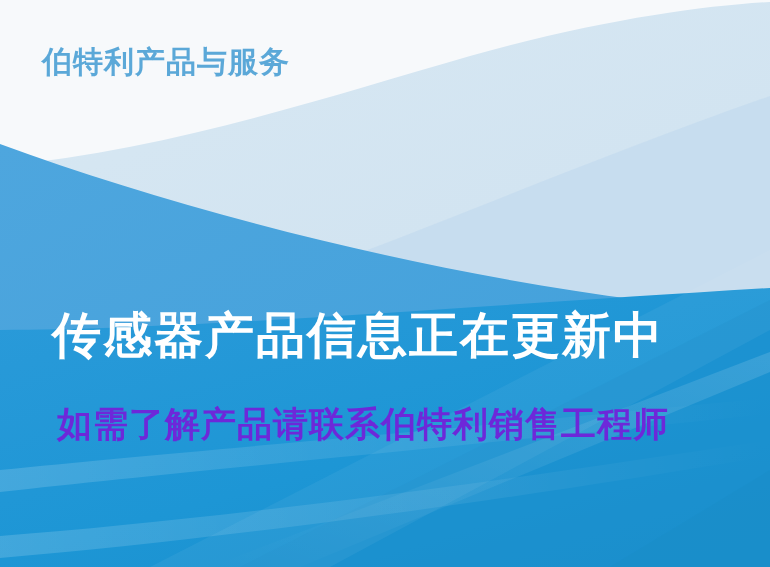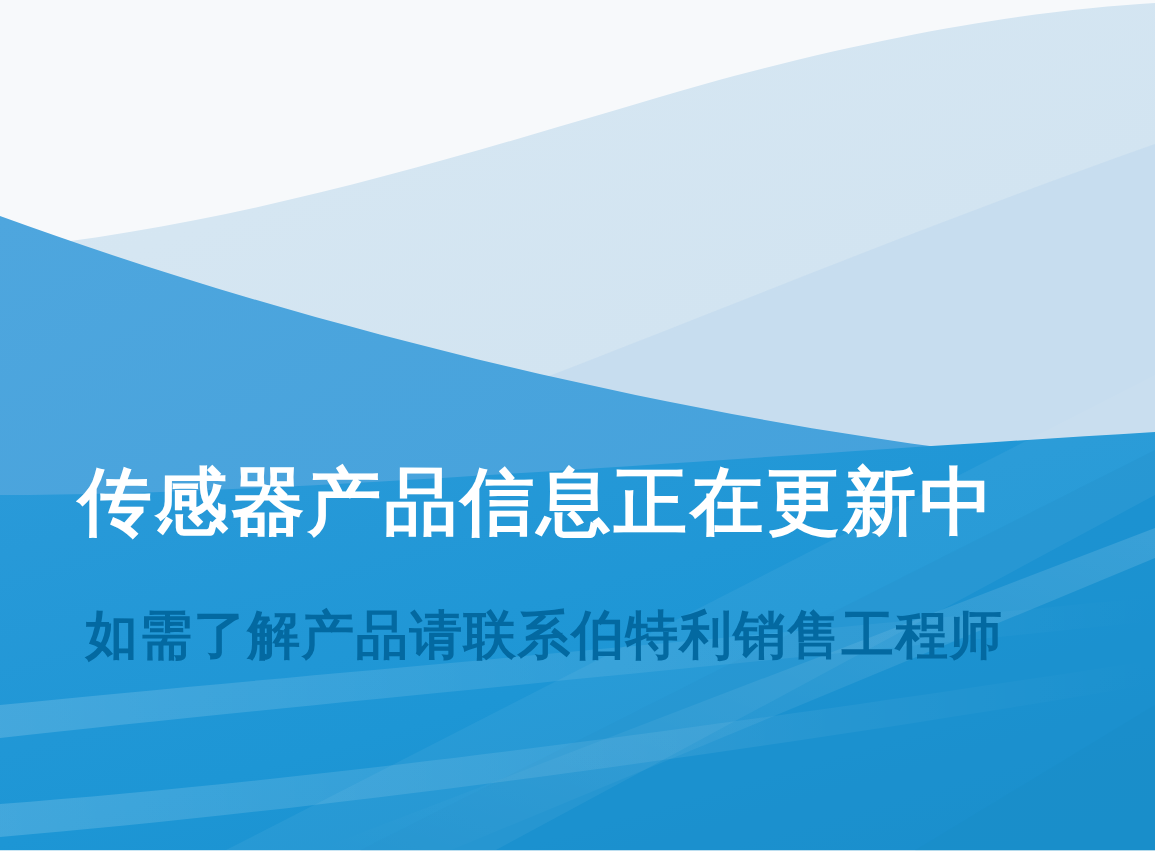--- a/index.html
+++ b/index.html
@@ -54,21 +54,21 @@
     margin-top: 13px;
   }
   #subheadline {
     position: absolute;
     left: 57px;
     top: 406px;
     font-size: 35px;
     font-weight: bold;
     letter-spacing: 1px;
     line-height: 1;
-    color: #0369a1;
+    color: #6d28d9;
     white-space: nowrap;
   }
 </style>
 </head>
 <body>
 
 <div id="banner">
 
   <svg id="bg-svg" viewBox="0 0 770 567" preserveAspectRatio="none" aria-hidden="true">
     <defs>
@@ -110,19 +110,20 @@
 
     <path d="M770,250 L770,330 L330,567 L150,567 Z" fill="#ffffff" opacity="0.05"></path>
 
     <path d="M0,470 C180,452 420,432 770,398 L770,414 C420,450 180,472 0,492 Z" fill="url(#gradSwoosh)"></path>
     <path d="M0,536 C210,520 470,486 770,440 L770,456 C470,506 210,540 0,558 Z" fill="url(#gradSwoosh)"></path>
     <path d="M770,352 L770,372 L300,567 L210,567 Z" fill="url(#gradSwoosh2)"></path>
     <path d="M770,470 L770,567 L610,567 Z" fill="#1a8bc6" opacity="0.35"></path>
   </svg>
 
   <div class="text-layer">
+    <div id="brand-title">伯特利产品与服务</div>
 
     <div id="headline">传感器产品信息正在更新中</div>
 
     <div id="subheadline">如需了解产品请联系伯特利销售工程师</div>
   </div>
 
 </div>
 
 </body></html>

